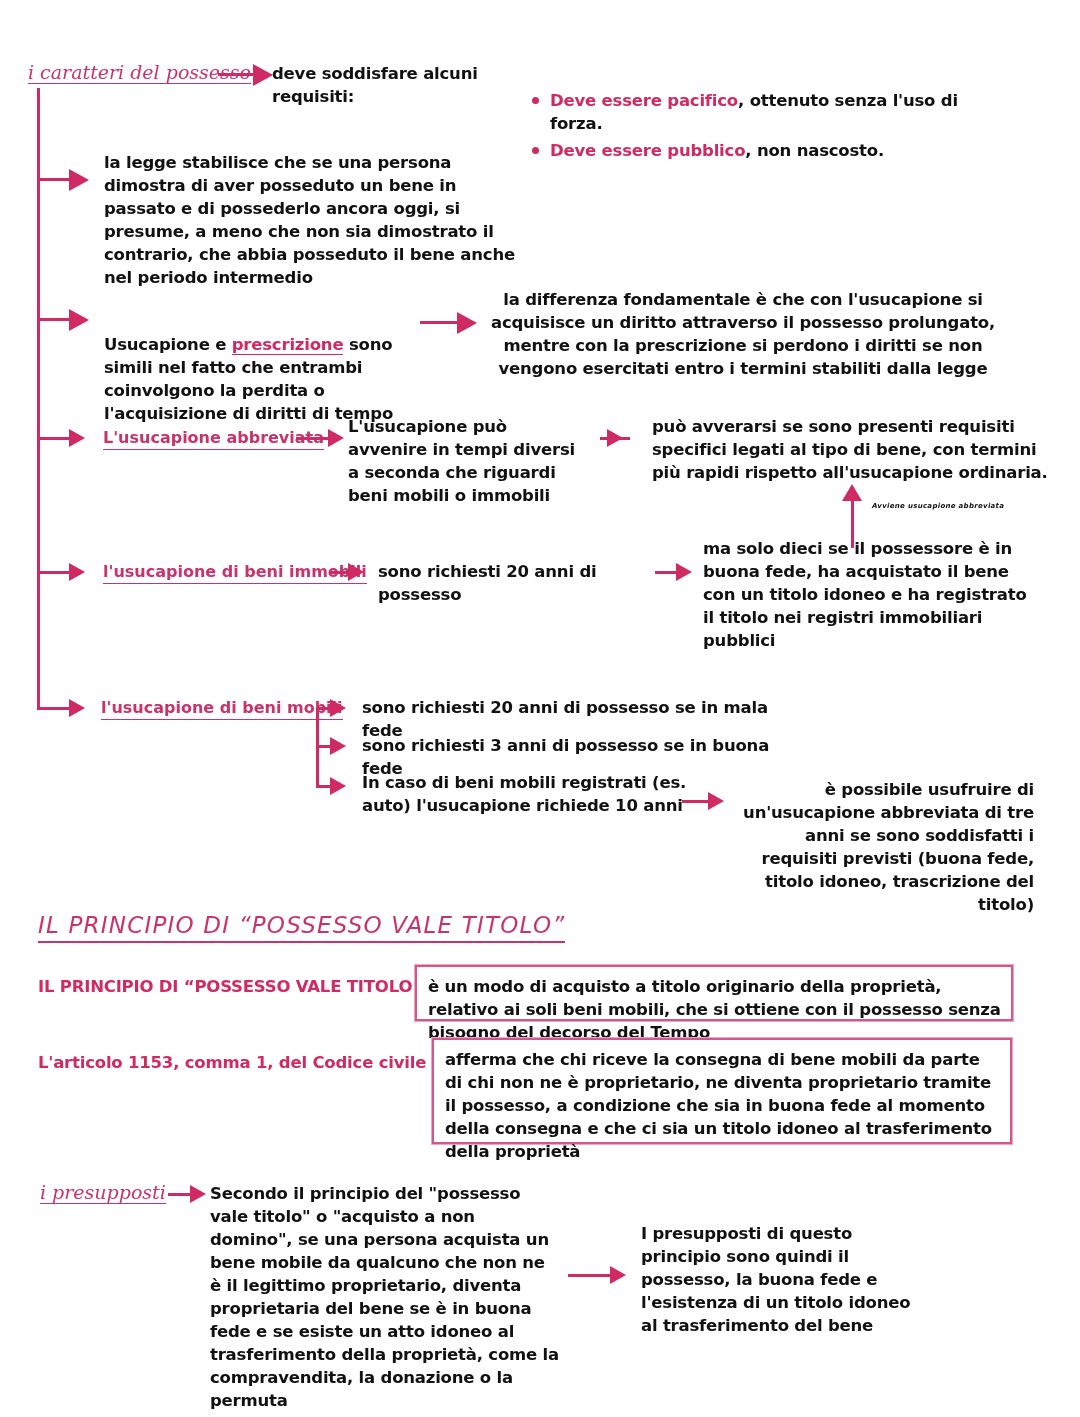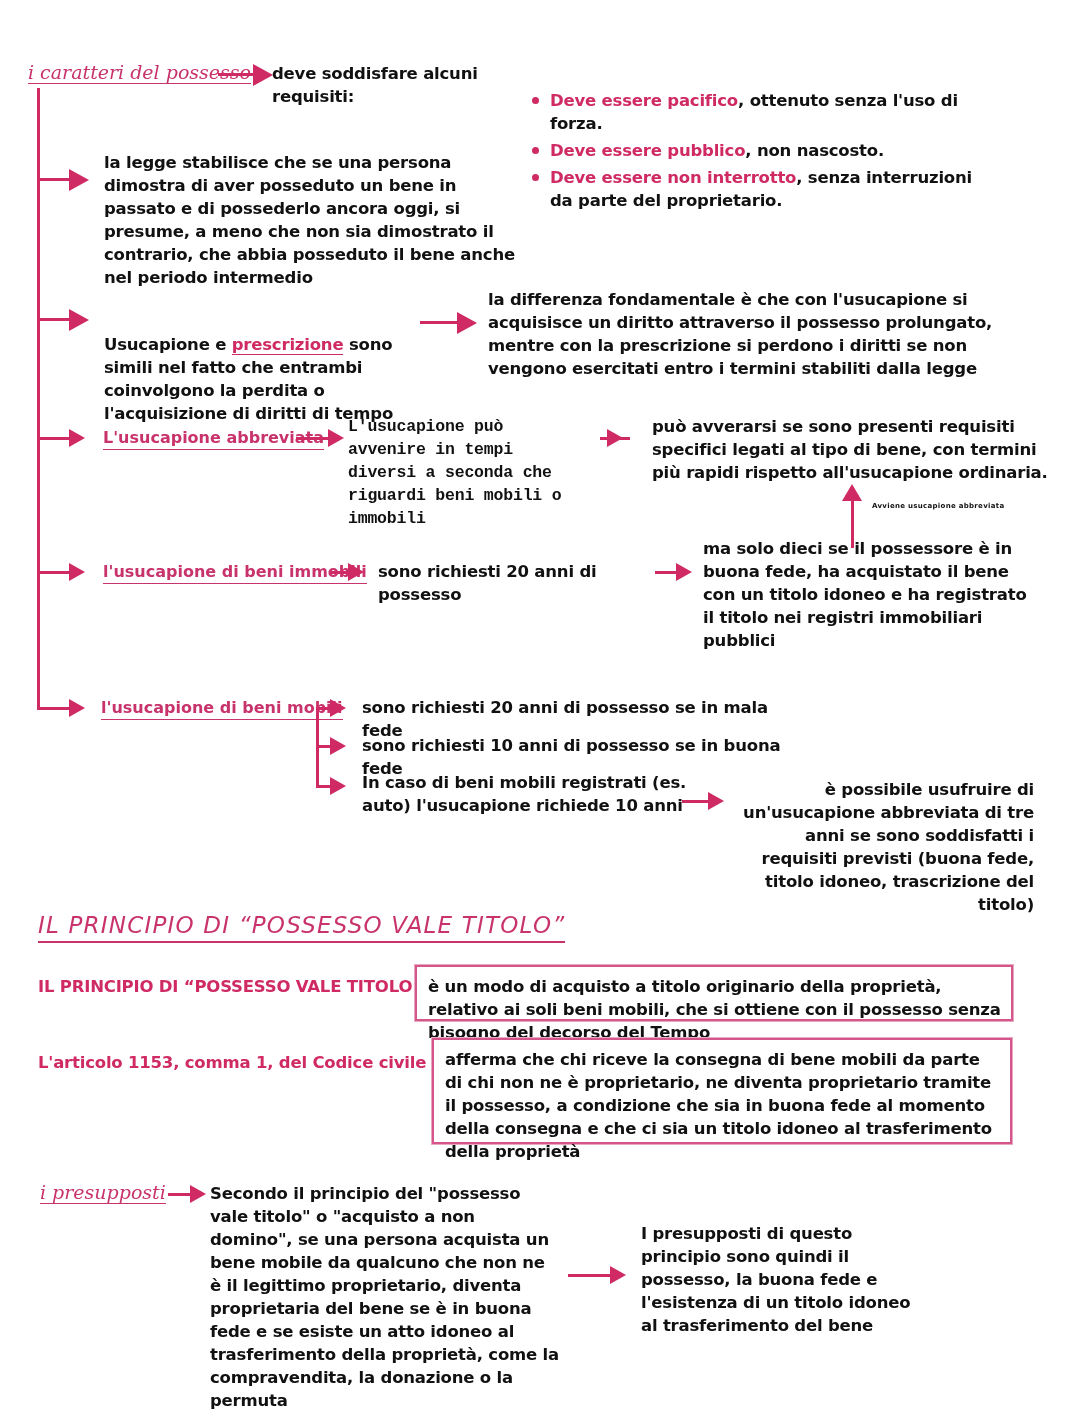--- a/index.html
+++ b/index.html
@@ -150,55 +150,51 @@
 
 <ul class="bullet-list abs body-text" style="left:530px; top:89px; width:460px;">
   <li class="bullet-row">
     <span class="dot"></span>
     <span class="pink-bold">Deve essere pacifico</span><span>, ottenuto senza l'uso di forza.</span>
   </li>
   <li class="bullet-row">
     <span class="dot"></span>
     <span class="pink-bold">Deve essere pubblico</span><span>, non nascosto.</span>
   </li>
-  <li class="bullet-row">
-    <span class="dot"></span>
-    <span class="pink-bold">Deve essere non interrotto</span><span>, senza interruzioni da parte del proprietario.</span>
-  </li>
 </ul>
 
 <div class="hline" style="left:37px; top:178px; width:35px;"></div>
 <div class="arrow-r" style="left:69px; top:168.5px;"></div>
 <div class="abs body-text" style="left:104px; top:151px; width:420px;">la legge stabilisce che se una persona dimostra di aver posseduto un bene in passato e di possederlo ancora oggi, si presume, a meno che non sia dimostrato il contrario, che abbia posseduto il bene anche nel periodo intermedio</div>
 
 <div class="hline" style="left:37px; top:318px; width:35px;"></div>
 <div class="arrow-r" style="left:69px; top:308.5px;"></div>
 
 <div class="abs body-text" style="left:104px; top:289px; width:330px;margin-top:44px;"><span>Usucapione e </span><span class="inline-pink-underline">prescrizione</span><span> sono simili nel fatto che entrambi coinvolgono la perdita o l'acquisizione di diritti di tempo</span></div>
 
 <div class="hline" style="left:420px; top:321px; width:40px;"></div>
 <div class="arrow-r" style="left:457px; top:311.5px;"></div>
-<div class="abs body-text" style="left:488px; top:288px; width:510px;">la differenza fondamentale è che con l'usucapione si acquisisce un diritto attraverso il possesso prolungato, mentre con la prescrizione si perdono i diritti se non vengono esercitati entro i termini stabiliti dalla legge</div>
+<div class="abs body-text" style="left:488px; top:288px; width:510px;text-align:center;">la differenza fondamentale è che con l'usucapione si acquisisce un diritto attraverso il possesso prolungato, mentre con la prescrizione si perdono i diritti se non vengono esercitati entro i termini stabiliti dalla legge</div>
 
 <div class="hline" style="left:37px; top:437px; width:35px;"></div>
 <div class="arrow-r small" style="left:69px; top:429px;"></div>
 <div class="abs" style="left:103px; top:428px;">
   <span class="pink-head" style="font-family:'DejaVu Sans',sans-serif; font-style:normal; font-weight:bold; font-size:16px;">L'usucapione abbreviata</span>
 </div>
 <div class="hline" style="left:296px; top:437px; width:35px;"></div>
 <div class="arrow-r small" style="left:328px; top:429px;"></div>
-<div class="abs body-text" style="left:348px; top:415px; width:240px;font-family:Liberation Mono, monospace;">L'usucapione può avvenire in tempi diversi a seconda che riguardi beni mobili o immobili</div>
+<div class="abs body-text" style="left:348px; top:415px; width:240px;">L'usucapione può avvenire in tempi diversi a seconda che riguardi beni mobili o immobili</div>
 
 <div class="hline" style="left:600px; top:437px; width:30px;"></div>
 <div class="arrow-r small" style="left:607px; top:429px;"></div>
 <div class="abs body-text" style="left:652px; top:415px; width:400px;">può avverarsi se sono presenti requisiti specifici legati al tipo di bene, con termini più rapidi rispetto all'usucapione ordinaria.</div>
 
 <div class="vline" style="left:851px; top:500px; height:48px;"></div>
 <div class="arrow-u" style="left:842px; top:484px;"></div>
-<div class="abs tiny-note" style="left:872px; top:502px;">Avviene usucapione abbreviata</div>
+<div class="abs tiny-note" style="left:872px; top:502px;font-style:italic;">Avviene usucapione abbreviata</div>
 
 <div class="hline" style="left:37px; top:571px; width:35px;"></div>
 <div class="arrow-r small" style="left:69px; top:563px;"></div>
 <div class="abs" style="left:103px; top:562px;">
   <span class="pink-head" style="font-family:'DejaVu Sans',sans-serif; font-style:normal; font-weight:bold; font-size:16px;">l'usucapione di beni immobili</span>
 </div>
 <div class="hline" style="left:330px; top:571px; width:25px;"></div>
 <div class="arrow-r small" style="left:348px; top:563px;"></div>
 <div class="abs body-text" style="left:378px; top:560px; width:290px;">sono richiesti 20 anni di possesso</div>
 
@@ -212,21 +208,21 @@
   <span class="pink-head" style="font-family:'DejaVu Sans',sans-serif; font-style:normal; font-weight:bold; font-size:16px;">l'usucapione di beni mobili</span>
 </div>
 
 <div class="vline" style="left:316px; top:707px; height:80px;"></div>
 <div class="hline" style="left:316px; top:707px; width:18px;"></div>
 <div class="arrow-r small" style="left:330px; top:699px;"></div>
 <div class="abs body-text" style="left:362px; top:696px; width:420px;">sono richiesti 20 anni di possesso se in mala fede</div>
 
 <div class="hline" style="left:316px; top:745px; width:18px;"></div>
 <div class="arrow-r small" style="left:330px; top:737px;"></div>
-<div class="abs body-text" style="left:362px; top:734px; width:420px;">sono richiesti 10 anni di possesso se in buona fede</div>
+<div class="abs body-text" style="left:362px; top:734px; width:420px;">sono richiesti 3 anni di possesso se in buona fede</div>
 
 <div class="hline" style="left:316px; top:785px; width:18px;"></div>
 <div class="arrow-r small" style="left:330px; top:777px;"></div>
 <div class="abs body-text" style="left:362px; top:771px; width:340px;">In caso di beni mobili registrati (es. auto) l'usucapione richiede 10 anni</div>
 
 <div class="hline" style="left:682px; top:800px; width:32px;"></div>
 <div class="arrow-r small" style="left:708px; top:792px;"></div>
 <div class="abs body-text" style="left:734px; top:778px; width:300px;text-align:right;">è possibile usufruire di un'usucapione abbreviata di tre anni se sono soddisfatti i requisiti previsti (buona fede, titolo idoneo, trascrizione del titolo)</div>
 
 <div class="abs" style="left:38px; top:912px;">

